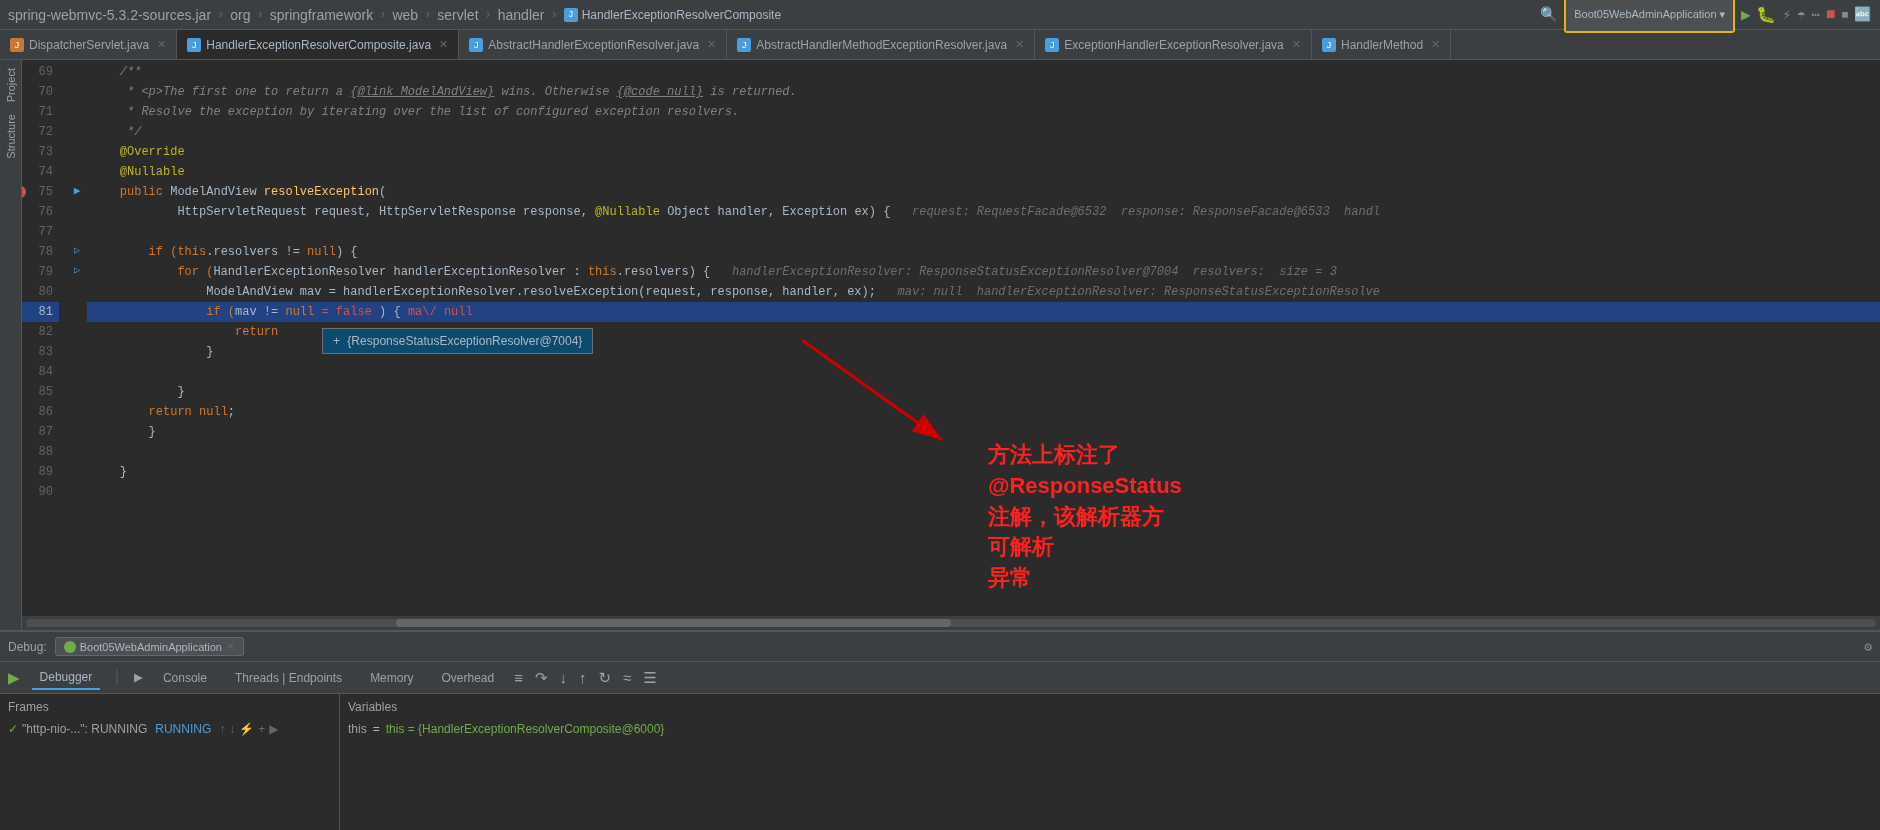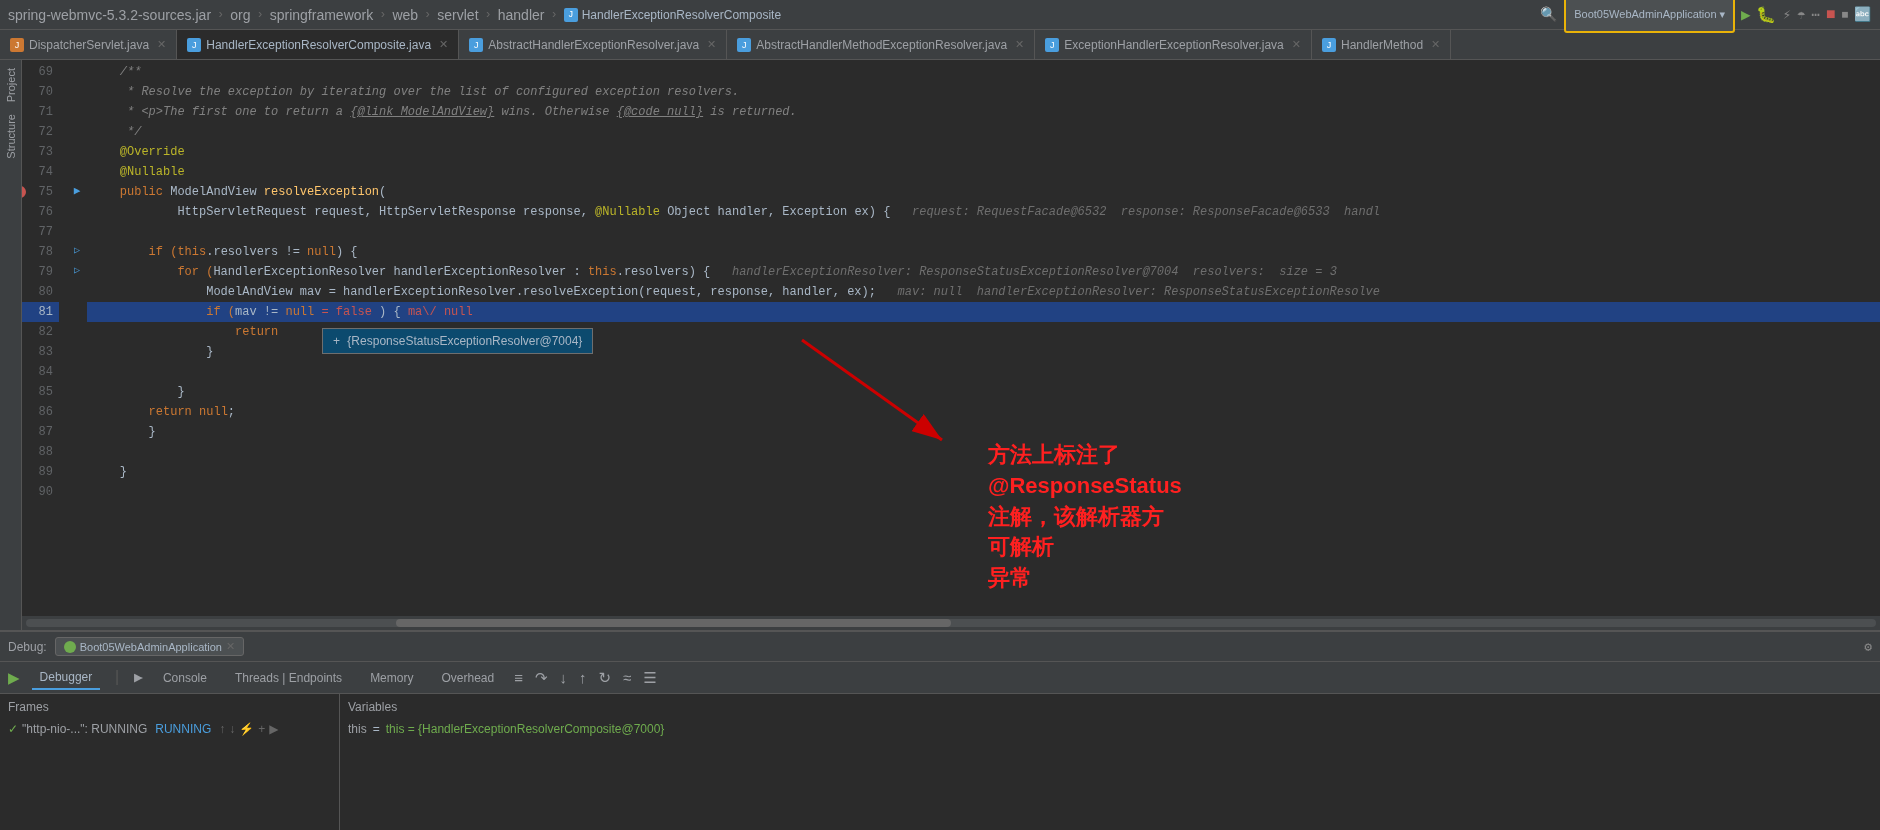--- a/index.html
+++ b/index.html
@@ -583,24 +583,24 @@
         <div class="gutter-item"></div>
         <div class="gutter-item"></div>
         <div class="gutter-item"></div>
       </div>
 
       <div class="code-lines">
         <div class="code-line">
           <span class="cm">    /**</span>
         </div>
         <div class="code-line">
+          <span class="cm">     * &lt;p&gt;The first one to return a </span><span class="cm" style="text-decoration:underline;">{@link ModelAndView}</span><span class="cm"> wins. Otherwise </span><span class="cm" style="text-decoration:underline;">{@code null}</span><span class="cm"> is returned.</span>
+        </div>
+        <div class="code-line">
           <span class="cm">     * <em>Resolve the exception by iterating over the list of configured exception resolvers.</em></span>
-        </div>
-        <div class="code-line">
-          <span class="cm">     * &lt;p&gt;The first one to return a </span><span class="cm" style="text-decoration:underline;">{@link ModelAndView}</span><span class="cm"> wins. Otherwise </span><span class="cm" style="text-decoration:underline;">{@code null}</span><span class="cm"> is returned.</span>
         </div>
         <div class="code-line">
           <span class="cm">     */</span>
         </div>
         <div class="code-line">
           <span class="an">    @Override</span>
         </div>
         <div class="code-line">
           <span class="an">    @Nullable</span>
         </div>
@@ -719,17 +719,17 @@
           <span class="frame-ctrl-btn">▶</span>
         </div>
       </div>
     </div>
 
     <div class="variables-panel">
       <div class="variables-header">Variables</div>
       <div class="var-item">
         <span class="var-name">this</span>
         <span class="var-eq">=</span>
-        <span class="var-value">this = {HandlerExceptionResolverComposite@7000}</span>
+        <span class="var-value">this = {HandlerExceptionResolverComposite@6000}</span>
       </div>
     </div>
   </div>
 </div>
 
 </body></html>

